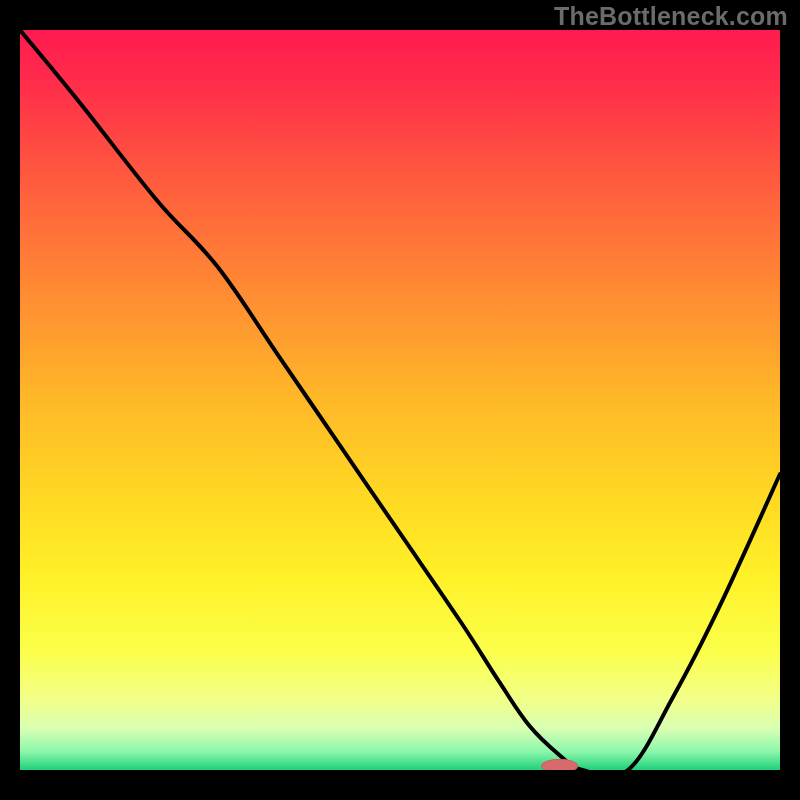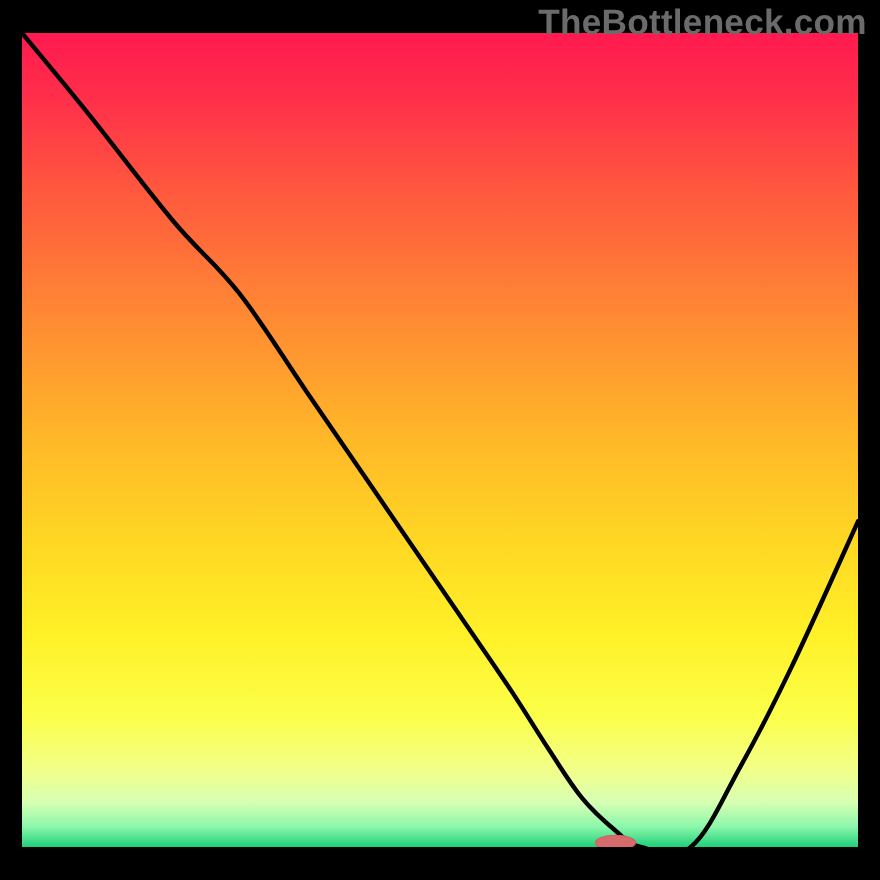--- a/index.html
+++ b/index.html
@@ -17,21 +17,21 @@
     background: #000;
   }
   svg {
     display: block;
   }
   .watermark {
     position: absolute;
     top: 2px;
     right: 12px;
     font-family: Arial, Helvetica, sans-serif;
-    font-size: 32px;
+    font-size: 25px;
     font-weight: 600;
     color: #6b6b6b;
     letter-spacing: 0.2px;
     user-select: none;
   }
 </style>
 </head>
 <body>
 
 <div class="stage">

